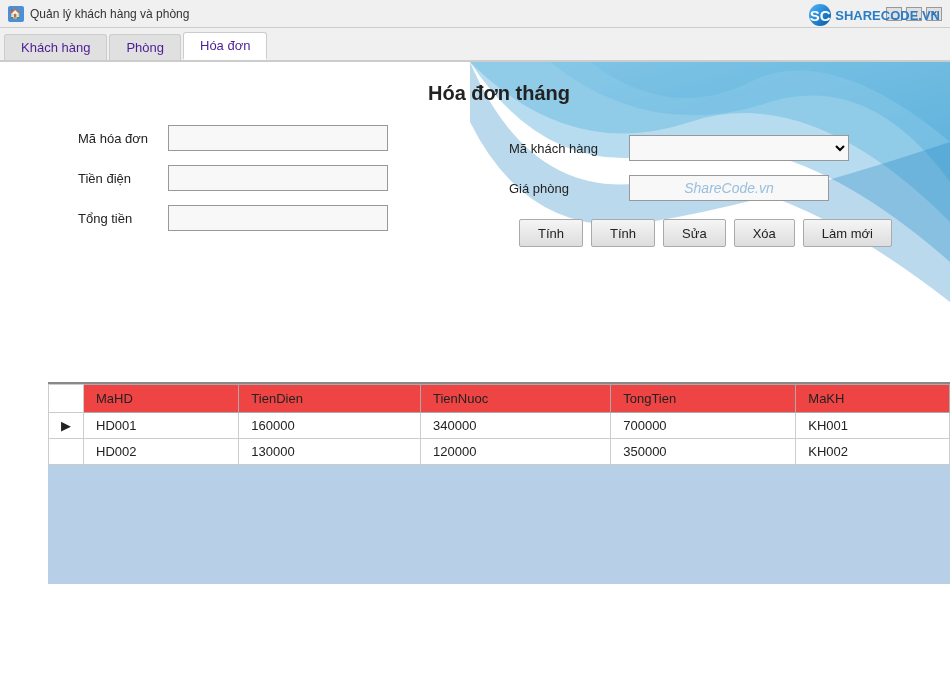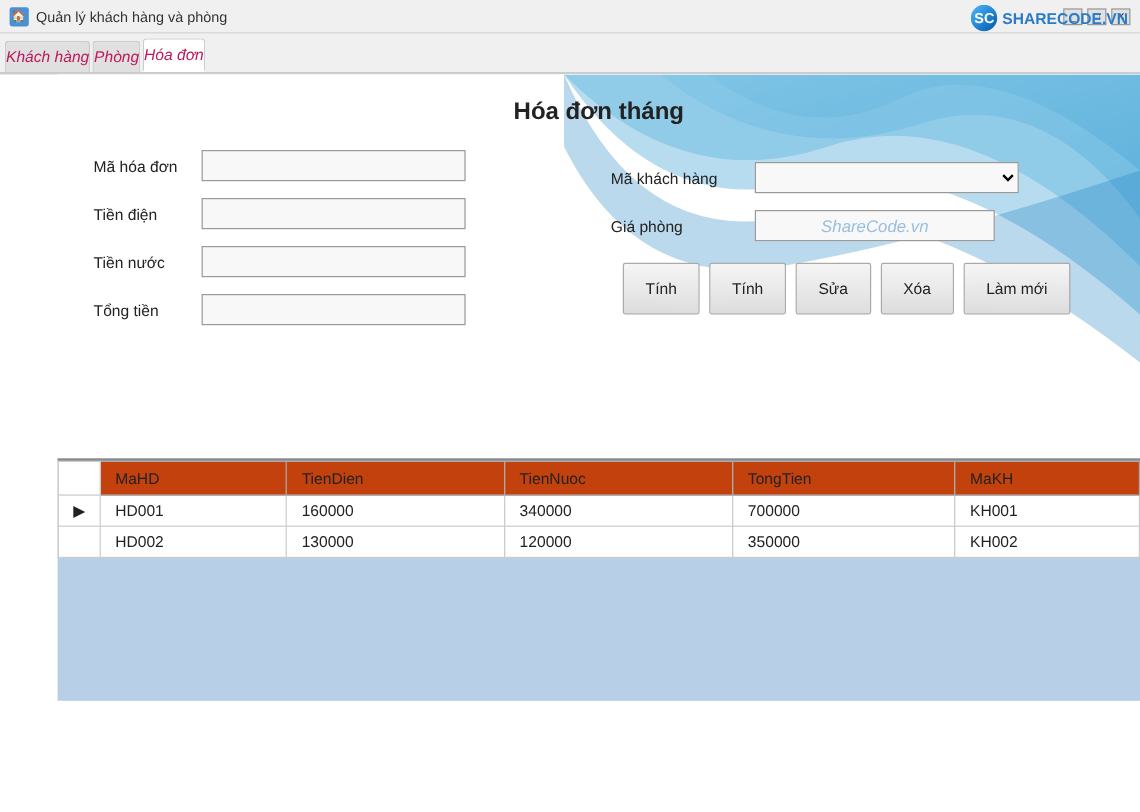--- a/index.html
+++ b/index.html
@@ -45,43 +45,42 @@
       font-size: 13px;
       font-weight: bold;
       color: #2a7cc7;
       display: flex; align-items: center; gap: 4px;
     }
     .logo-circle {
       width: 22px; height: 22px;
       border-radius: 50%;
       background: linear-gradient(135deg, #4db8ff, #0057a8);
       display: flex; align-items: center; justify-content: center;
-      color: white; font-size: 12px; font-weight: bold;
+      color: white; font-size: 15px; font-weight: bold;
     }
 
     
     .tab-bar {
       background: #f0f0f0;
       border-bottom: 2px solid #ccc;
       display: flex;
       align-items: flex-end;
       padding: 4px 0 0 4px;
       height: 34px;
     }
     .tab {
-      padding: 5px 0;
+      padding: 5px 16px;
       border: 1px solid #ccc;
       border-bottom: none;
       background: #e0e0e0;
       font-size: 13px;
       cursor: pointer;
-      color: #be185d;
+      color: #4c1d95;
       margin-right: 2px;
       border-radius: 3px 3px 0 0;
-      font-style: italic;
     }
     .tab.active {
       background: #fff;
       border-bottom: 2px solid #fff;
       font-weight: normal;
       z-index: 1;
     }
 
     
     .main-content {
@@ -180,21 +179,21 @@
     
     .button-row {
       display: flex;
       gap: 8px;
       margin-top: 10px;
       align-items: center;
     }
 
     .btn {
       padding: 3px 18px;
-      height: 43px;
+      height: 28px;
       border: 1px solid #aaa;
       background: linear-gradient(to bottom, #f5f5f5, #ddd);
       font-size: 13px;
       cursor: pointer;
       color: #222;
       border-radius: 2px;
     }
 
     
     .table-section {
@@ -203,21 +202,21 @@
       padding: 0;
     }
 
     .data-table {
       width: 100%;
       border-collapse: collapse;
       font-size: 13px;
     }
 
     .data-table th {
-      background: #c2410c;
+      background: #ef4444;
       border: 1px solid #aaa;
       padding: 6px 12px;
       text-align: left;
       font-weight: normal;
       color: #222;
     }
 
     .data-table td {
       background: #fff;
       border: 1px solid #ccc;
@@ -299,24 +298,20 @@
 
     <div class="form-layout">
 
       <div class="form-left">
         <div class="form-row">
           <span class="form-label">Mã hóa đơn</span>
           <input type="text" class="form-input" value="" style="">
         </div>
         <div class="form-row">
           <span class="form-label">Tiền điện</span>
-          <input type="text" class="form-input" value="" style="">
-        </div>
-        <div class="form-row">
-          <span class="form-label">Tiền nước</span>
           <input type="text" class="form-input" value="" style="">
         </div>
         <div class="form-row">
           <span class="form-label">Tổng tiền</span>
           <input type="text" class="form-input" value="" style="">
         </div>
       </div>
 
       <div class="form-right" style="padding-top: 10px;">
         <div class="form-row">

